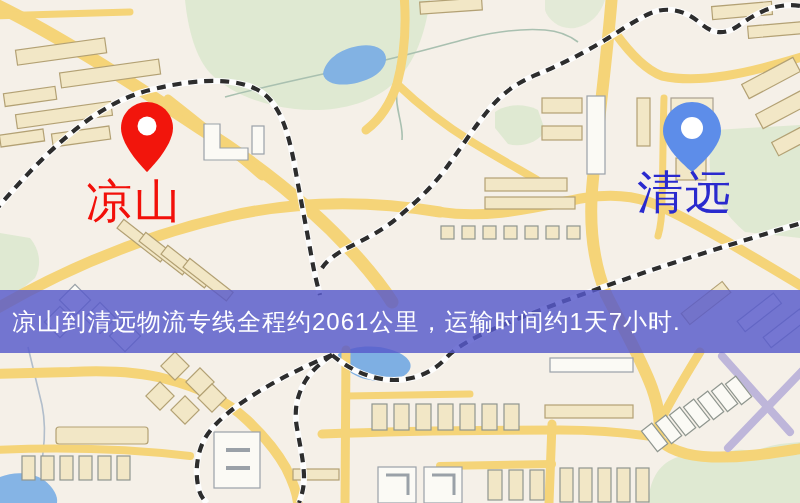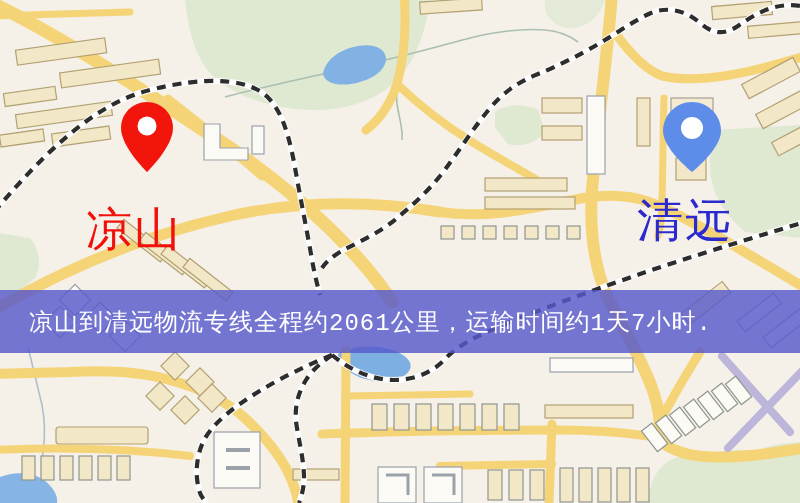--- a/index.html
+++ b/index.html
@@ -3,27 +3,27 @@
 <meta charset="utf-8">
 <style>
   html,body{margin:0;padding:0;background:#ddd;}
   .stage{position:relative;width:800px;height:503px;overflow:hidden;
          font-family:"Liberation Sans","DejaVu Sans",sans-serif;background:#f5f0e8;}
   .map-svg{position:absolute;left:0;top:0;width:800px;height:503px;display:block;}
   .pin{position:absolute;}
   .pin-origin{left:121px;top:102px;}
   .pin-destination{left:663px;top:102px;}
   .city-label{position:absolute;font-family:"DejaVu Serif","Liberation Serif",serif;
-              font-size:46px;font-weight:500;line-height:1;white-space:nowrap;letter-spacing:2px;margin-top:28px;}
+              font-size:46px;font-weight:500;line-height:1;white-space:nowrap;letter-spacing:2px;}
   .label-origin{left:86px;top:178px;color:var(--origin-label);}
   .label-destination{left:637px;top:169px;color:var(--dest-label);}
   .banner{position:absolute;left:0;top:290px;width:800px;height:63px;
           background:rgba(87,89,203,0.82);display:flex;align-items:center;}
-  .banner-text{color:#fff;font-size:24px;letter-spacing:1px;padding-left:29px;white-space:nowrap;
-               font-family:Liberation Mono, monospace;}
+  .banner-text{color:#fff;font-size:24px;letter-spacing:1px;padding-left:12px;white-space:nowrap;
+               font-family:Liberation Sans, sans-serif;}
   :root{--origin-label:#f2100a;--dest-label:#2a2ace;}
 </style>
 </head>
 <body>
 
 <div class="stage">
 
   <svg class="map-svg" viewBox="0 0 800 503">
 
     <rect x="0" y="0" width="800" height="503" fill="#f5f0e8"></rect>

